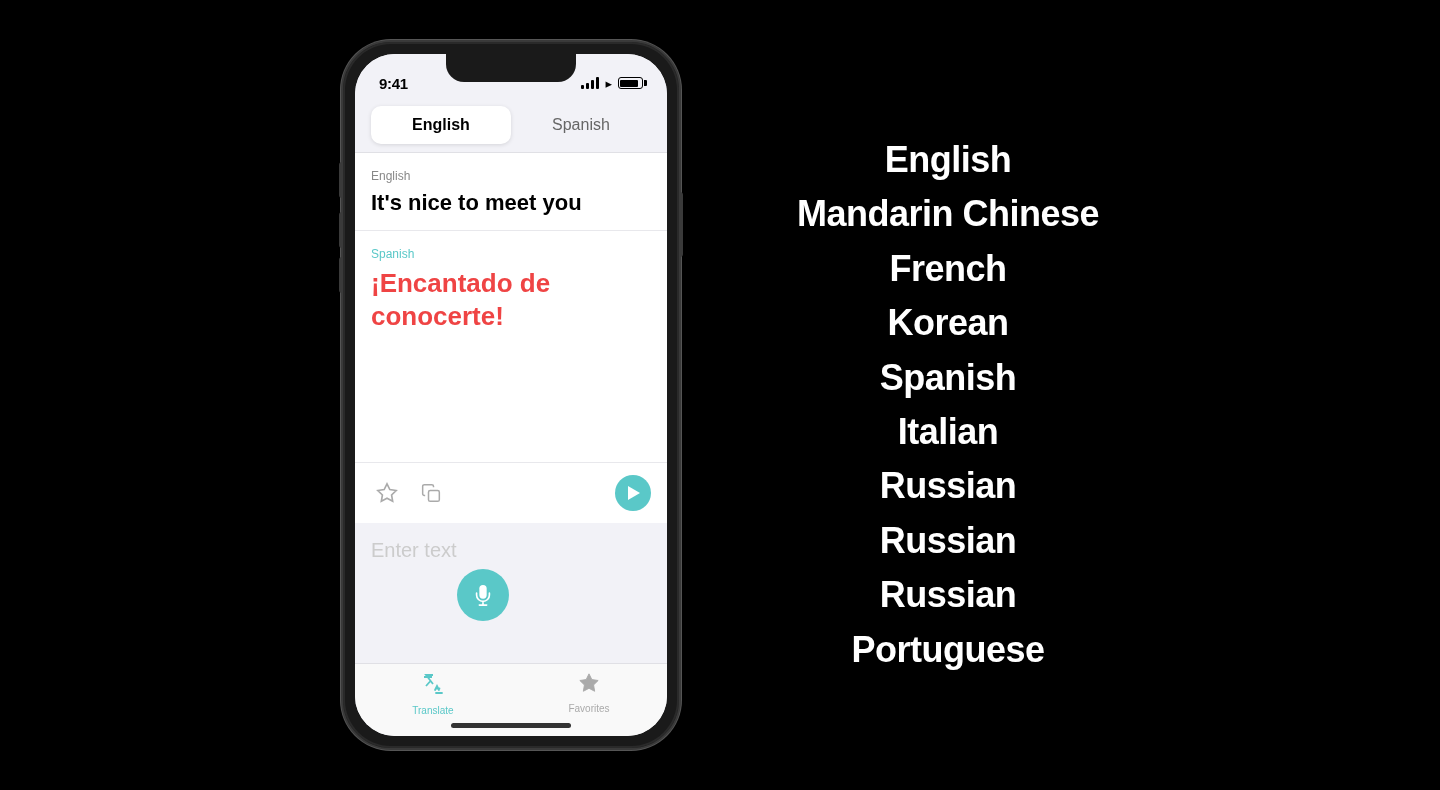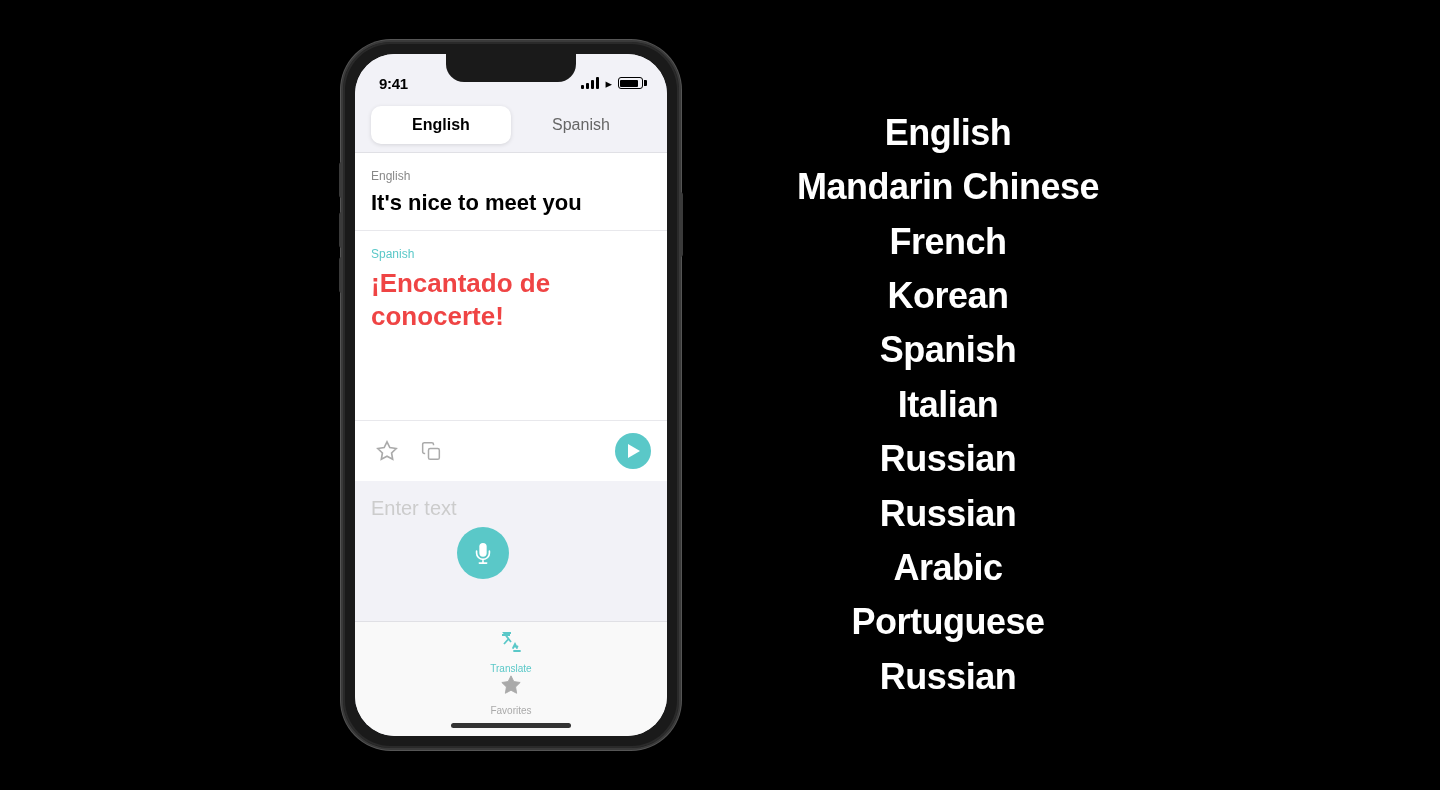--- a/index.html
+++ b/index.html
@@ -337,21 +337,20 @@
       fill: #fff;
     }
 
     
     .tab-bar {
       display: flex;
       background: #f9f9f9;
       border-top: 1px solid #e0e0e5;
       padding: 8px 0 20px;
       flex-shrink: 0;
-      flex-direction: column;
     }
 
     .tab-item {
       flex: 1;
       display: flex;
       flex-direction: column;
       align-items: center;
       gap: 3px;
       cursor: pointer;
     }
@@ -481,18 +480,17 @@
 
   <div class="language-list">
     <span class="language-list-item">English</span>
     <span class="language-list-item">Mandarin Chinese</span>
     <span class="language-list-item">French</span>
     <span class="language-list-item">Korean</span>
     <span class="language-list-item">Spanish</span>
     <span class="language-list-item">Italian</span>
     <span class="language-list-item">Russian</span>
     <span class="language-list-item">Russian</span>
-    <span class="language-list-item">Arabic</span>
+    <span class="language-list-item">Russian</span>
     <span class="language-list-item">Portuguese</span>
-    <span class="language-list-item">Russian</span>
   </div>
 
 </div>
 
 </body></html>

